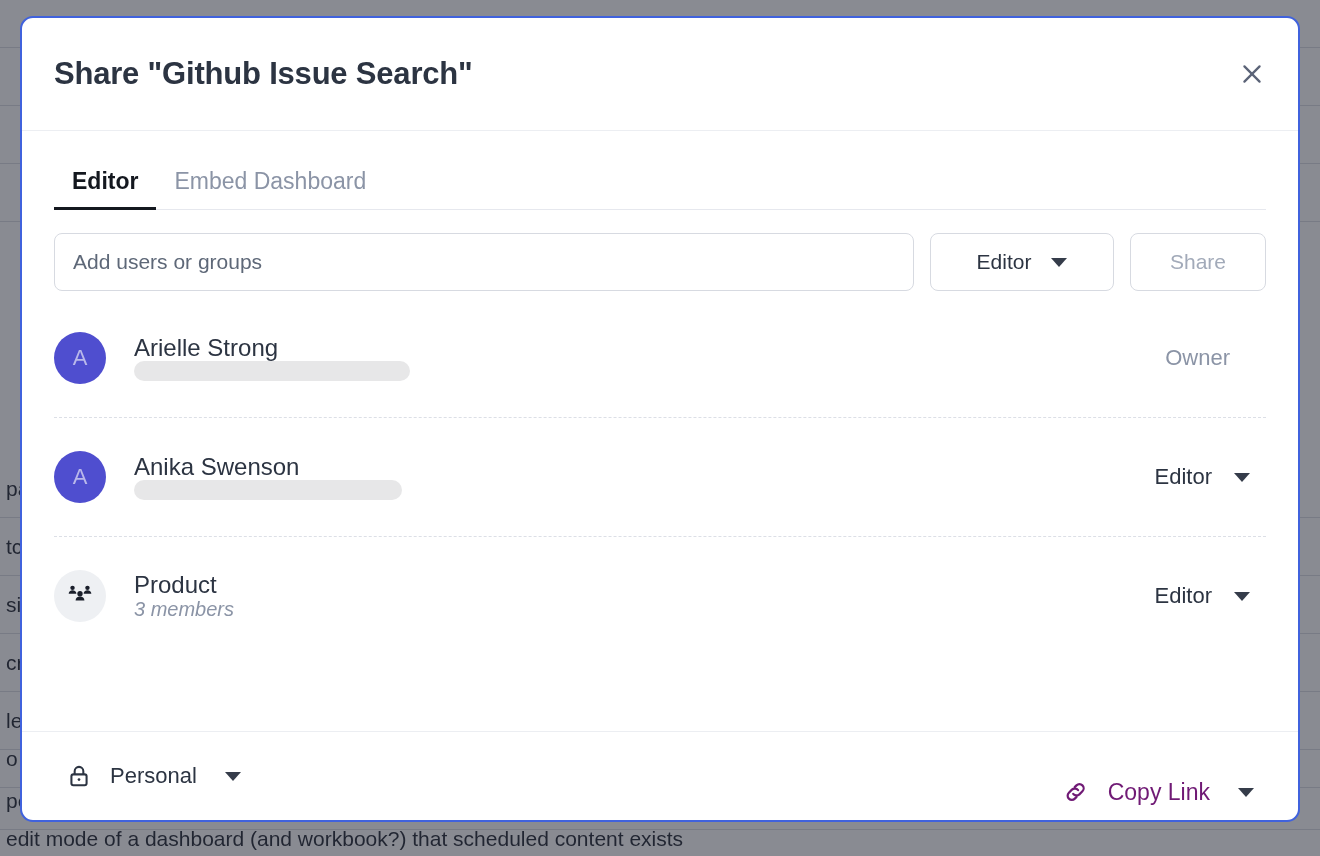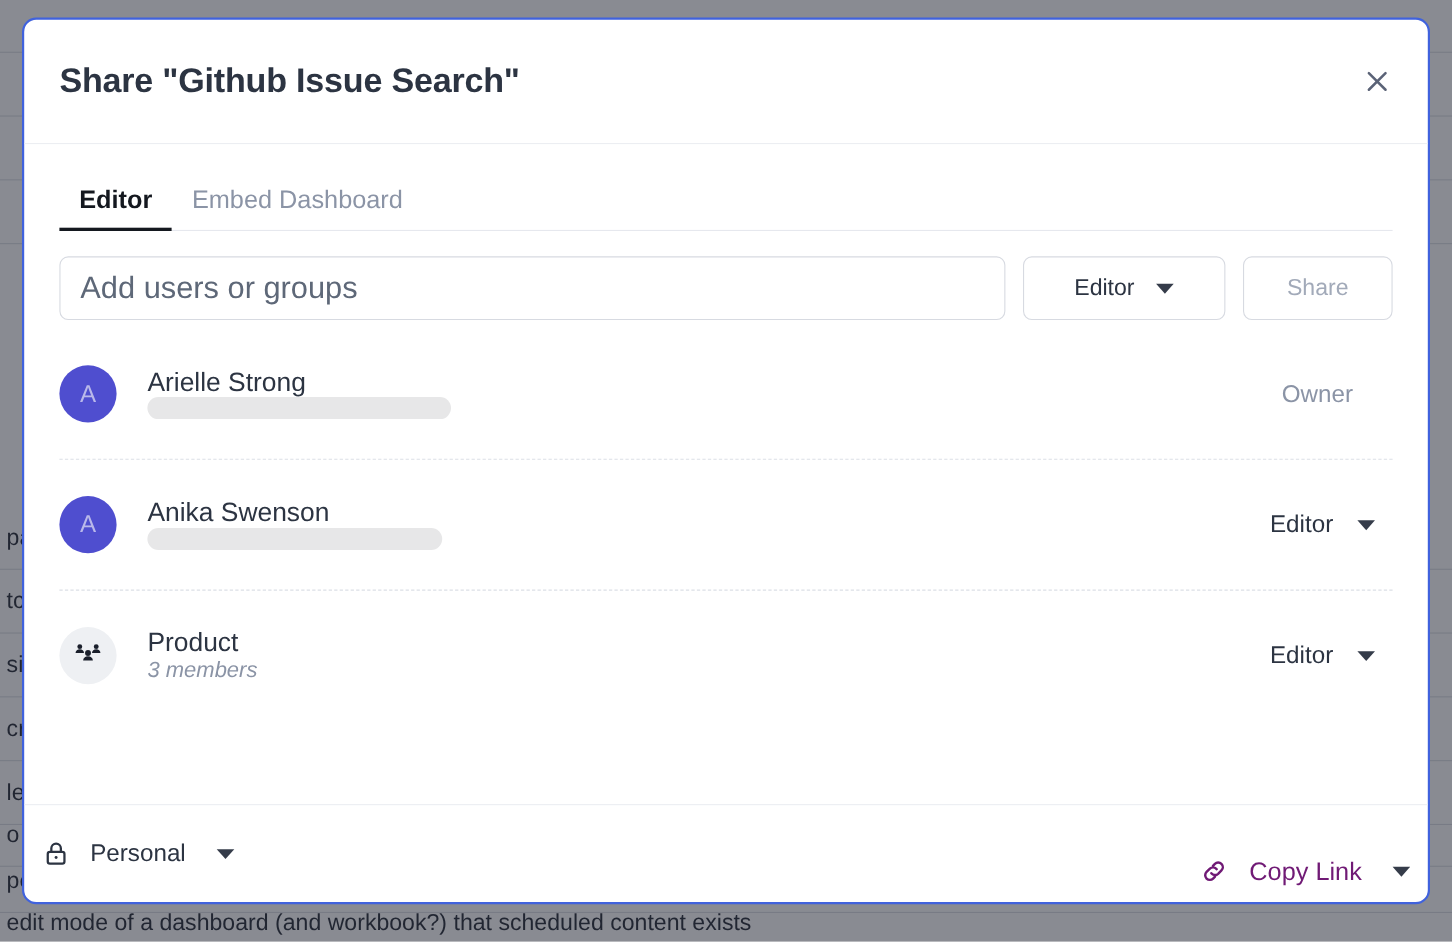--- a/index.html
+++ b/index.html
@@ -132,21 +132,21 @@
     align-items: center;
     gap: 16px;
     padding-top: 23px;
   }
   .add-input {
     flex: 1 1 auto;
     height: 58px;
     border: 1px solid #d7dae1;
     border-radius: 8px;
     padding: 0 18px;
-    font-size: 28px;
+    font-size: 21px;
     font-family: inherit;
     color: #c2410c;
     box-sizing: border-box;
     background: #fff;
     outline: none;
   }
   .add-input::placeholder { color: #5e6878; }
 
   .role-select {
     height: 58px;
@@ -258,21 +258,21 @@
   }
 
   
   .modal-footer {
     flex: 0 0 auto;
     height: 89px;
     border-top: 1px solid #eceef2;
     display: flex;
     align-items: center;
     justify-content: space-between;
-    padding: 0 16px;
+    padding: 0 44px;
     box-sizing: border-box;
   }
   .footer-left, .footer-right {
     display: flex;
     align-items: center;
     cursor: pointer;
   }
   .footer-left { gap: 18px; color: #2c3442; font-size: 22px; }
   .footer-right { gap: 18px; color: #701a75; font-size: 23px; margin-top: 32px; }
   .footer-caret-gap { margin-left: 10px; }

